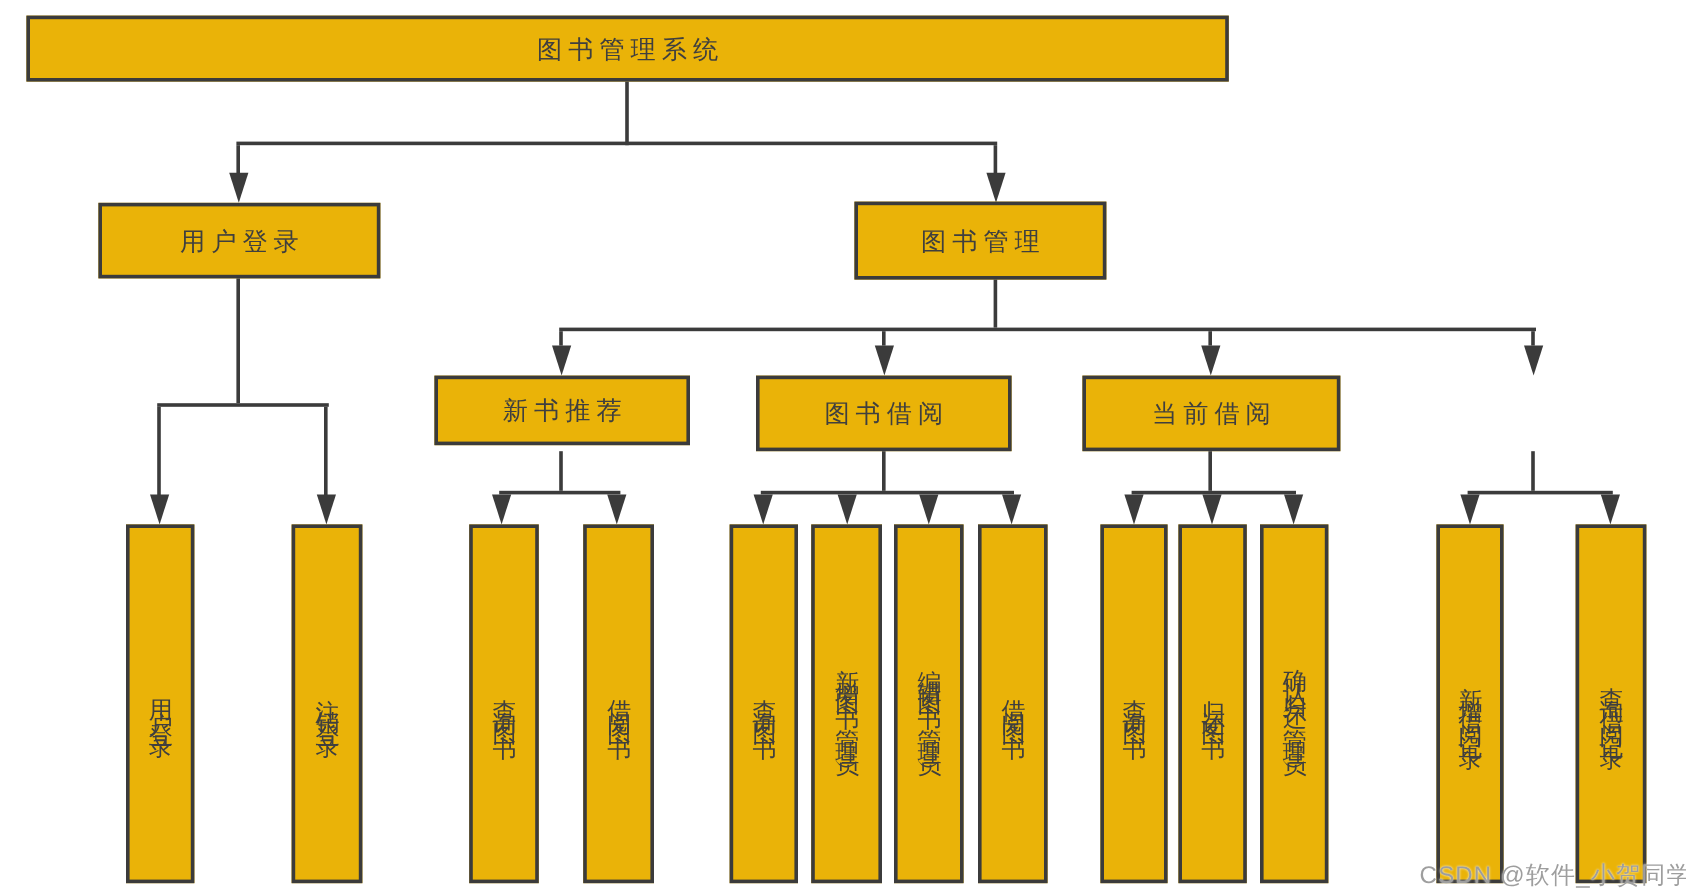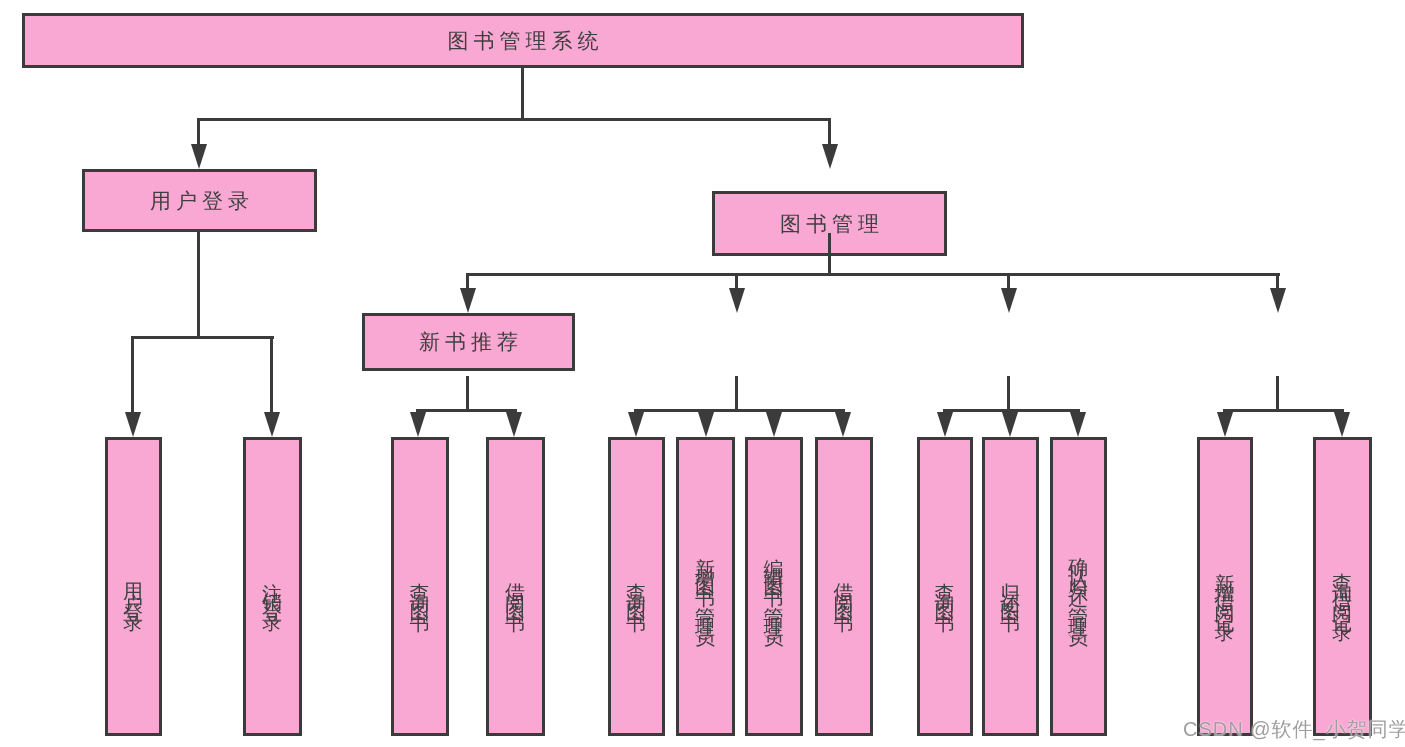--- a/index.html
+++ b/index.html
@@ -13,21 +13,21 @@
     position:relative;
     width:1405px;height:747px;
     background:var(--background);
     font-family:"Liberation Sans", sans-serif;
     overflow:hidden;
   }
   .box{
     position:absolute;
     box-sizing:border-box;
     border:3px solid var(--line);
-    background:#f9a8d4;
+    background:#eab308;
     display:flex;align-items:center;justify-content:center;
     color:var(--text);
     font-size:21px;
     letter-spacing:5px;
     text-indent:5px; 
     white-space:nowrap;
   }
   .vbox{
     writing-mode:vertical-rl;
     text-orientation:mixed;
@@ -62,41 +62,43 @@
   <div class="box" style="left:22px;top:13px;width:1002px;height:55px;">图书管理系统</div>
 
   <div class="v" style="left:521px;top:68px;width:3px;height:53px;"></div>
   <div class="h" style="left:197px;top:118px;width:634px;height:3px;"></div>
   <div class="v" style="left:197px;top:121px;width:3px;height:24px;"></div>
   <div class="arrow" style="left:191px;top:144px;"></div>
   <div class="v" style="left:828px;top:121px;width:3px;height:24px;"></div>
   <div class="arrow" style="left:822px;top:144px;"></div>
 
   <div class="box" style="left:82px;top:169px;width:235px;height:63px;">用户登录</div>
-  <div class="box" style="left:712px;top:168px;width:235px;height:65px;margin-top:23px;">图书管理</div>
+  <div class="box" style="left:712px;top:168px;width:210px;height:65px;">图书管理</div>
 
   <div class="v" style="left:197px;top:232px;width:3px;height:104px;"></div>
   <div class="h" style="left:131px;top:336px;width:143px;height:3px;"></div>
   <div class="v" style="left:131px;top:339px;width:3px;height:74px;"></div>
   <div class="arrow" style="left:125px;top:412px;"></div>
   <div class="v" style="left:270px;top:339px;width:3px;height:74px;"></div>
   <div class="arrow" style="left:264px;top:412px;"></div>
 
   <div class="v" style="left:828px;top:233px;width:3px;height:40px;"></div>
   <div class="h" style="left:466px;top:273px;width:814px;height:3px;"></div>
   <div class="v" style="left:466px;top:276px;width:3px;height:12px;"></div>
   <div class="arrow" style="left:460px;top:288px;"></div>
   <div class="v" style="left:735px;top:276px;width:3px;height:12px;"></div>
   <div class="arrow" style="left:729px;top:288px;"></div>
   <div class="v" style="left:1007px;top:276px;width:3px;height:12px;"></div>
   <div class="arrow" style="left:1001px;top:288px;"></div>
   <div class="v" style="left:1276px;top:276px;width:3px;height:12px;"></div>
   <div class="arrow" style="left:1270px;top:288px;"></div>
 
   <div class="box" style="left:362px;top:313px;width:213px;height:58px;">新书推荐</div>
+  <div class="box" style="left:630px;top:313px;width:213px;height:63px;">图书借阅</div>
+  <div class="box" style="left:902px;top:313px;width:215px;height:63px;">当前借阅</div>
 
   <div class="v" style="left:466px;top:376px;width:3px;height:33px;"></div>
   <div class="h" style="left:416px;top:409px;width:101px;height:3px;"></div>
   <div class="arrow" style="left:410px;top:412px;"></div>
   <div class="arrow" style="left:506px;top:412px;"></div>
 
   <div class="v" style="left:735px;top:376px;width:3px;height:33px;"></div>
   <div class="h" style="left:634px;top:409px;width:211px;height:3px;"></div>
   <div class="arrow" style="left:628px;top:412px;"></div>
   <div class="arrow" style="left:698px;top:412px;"></div>

